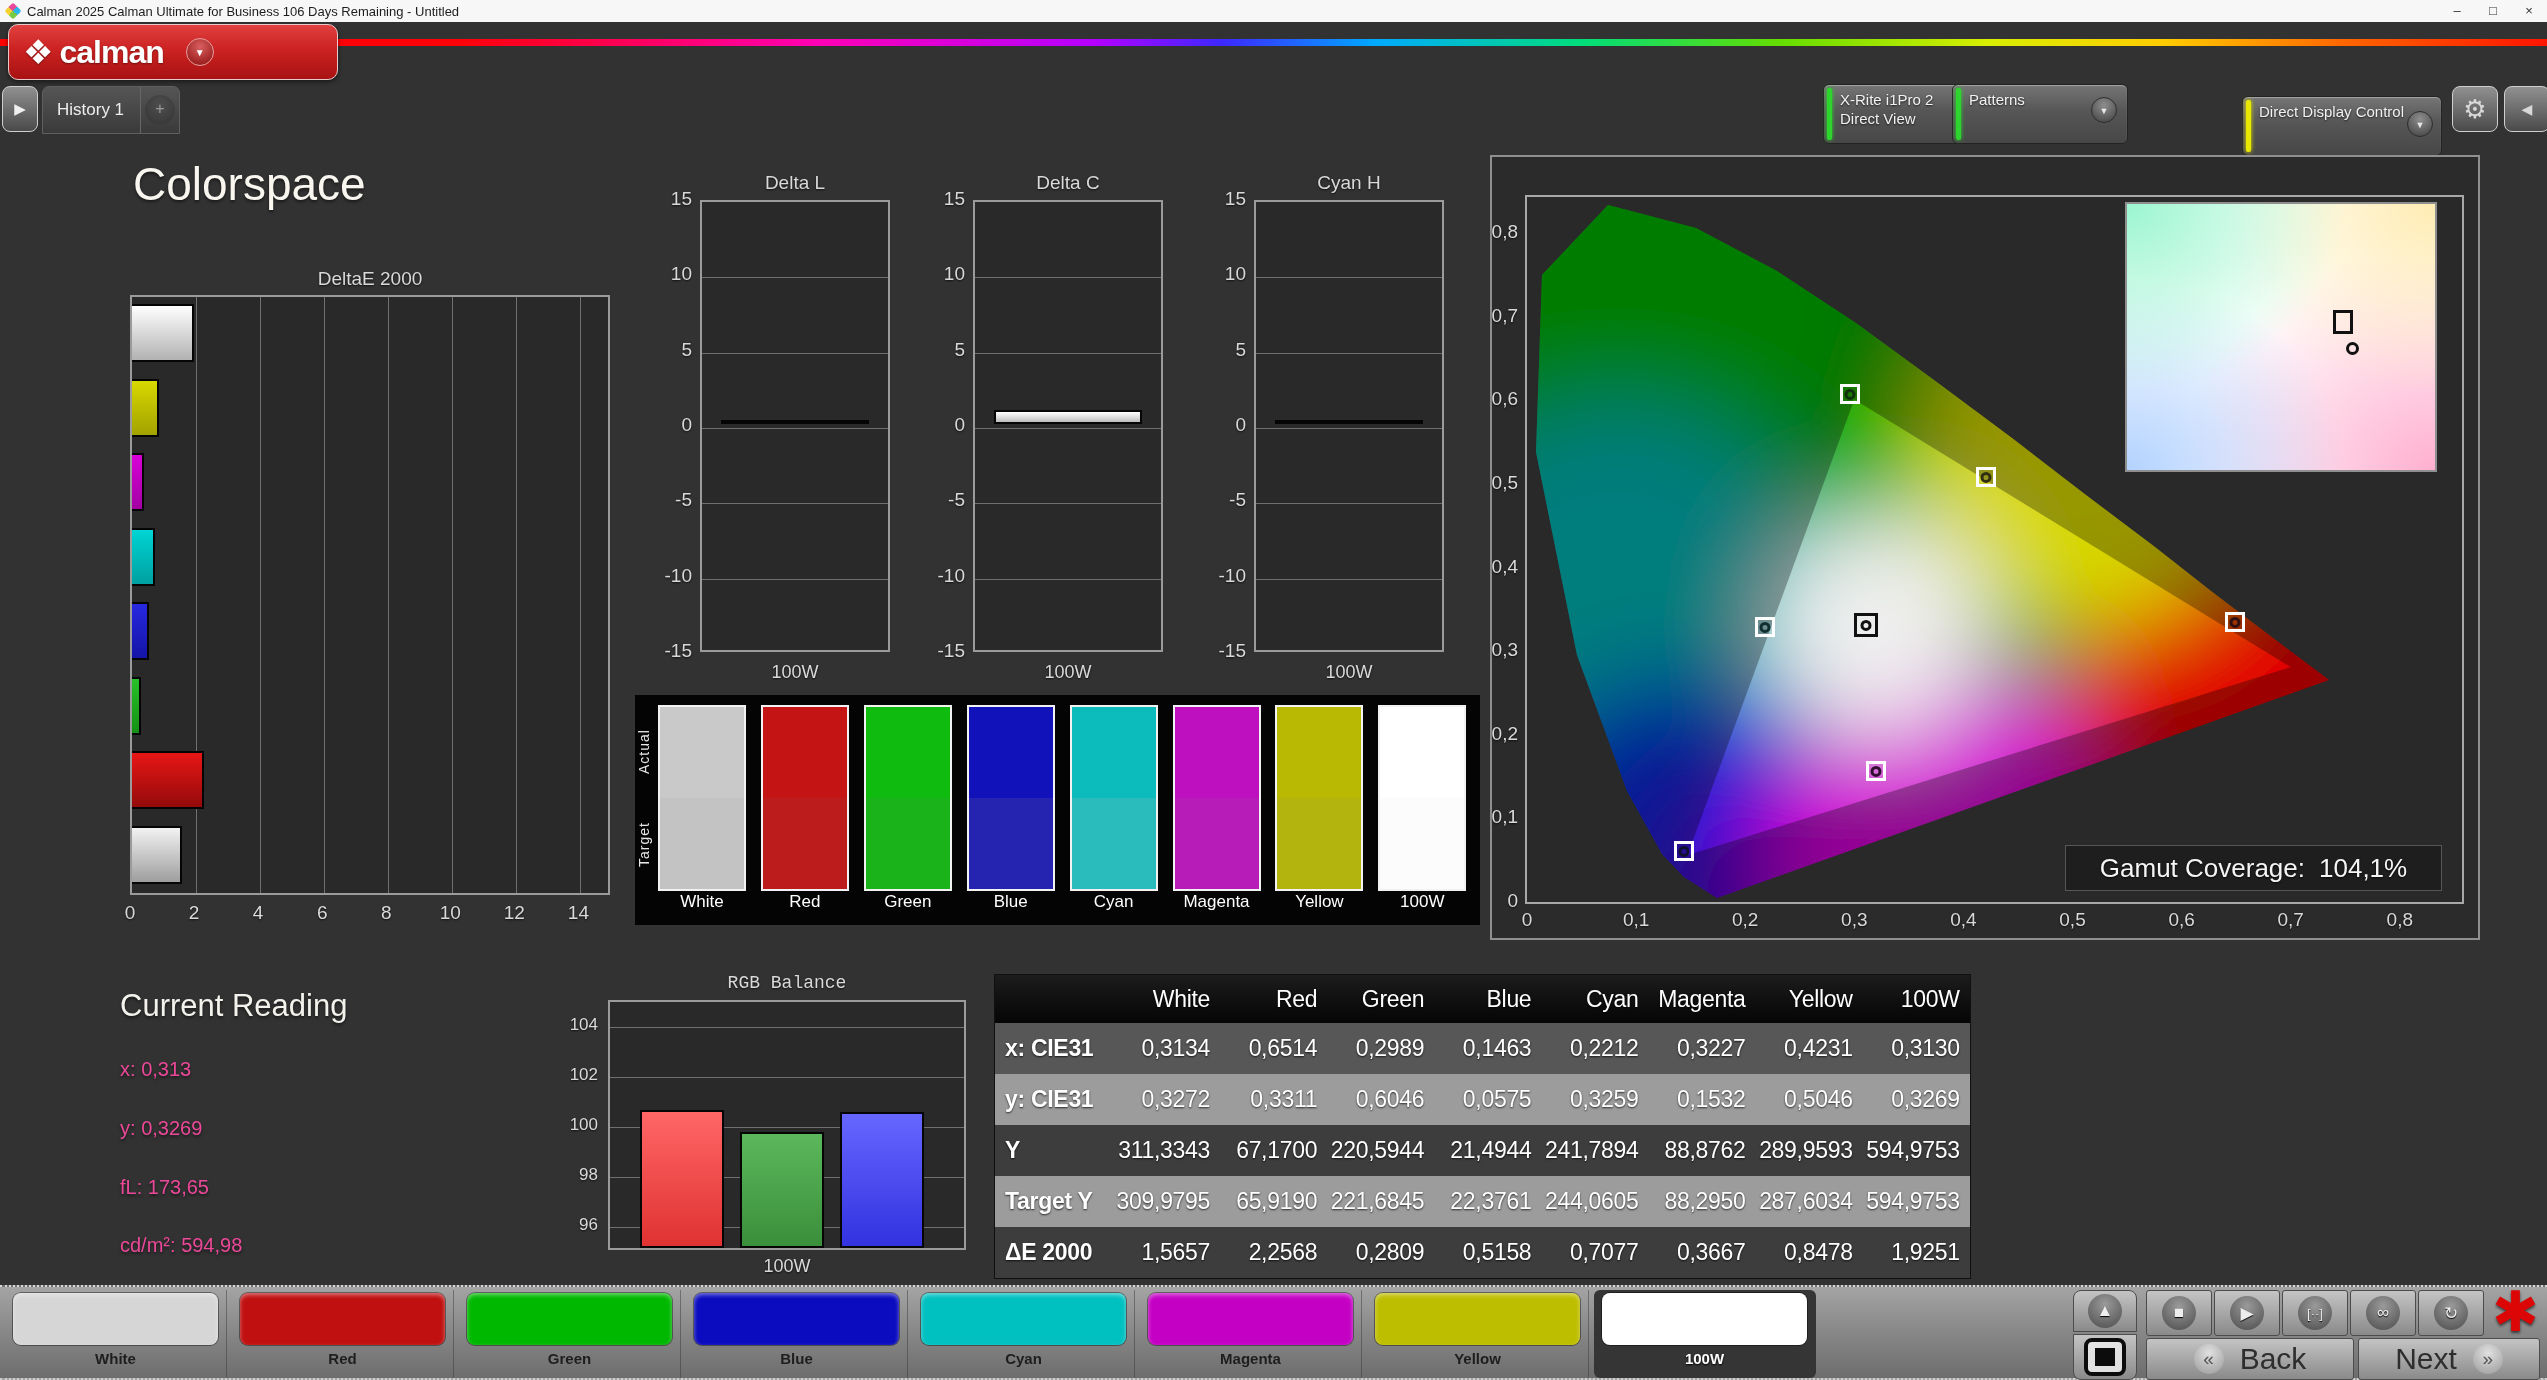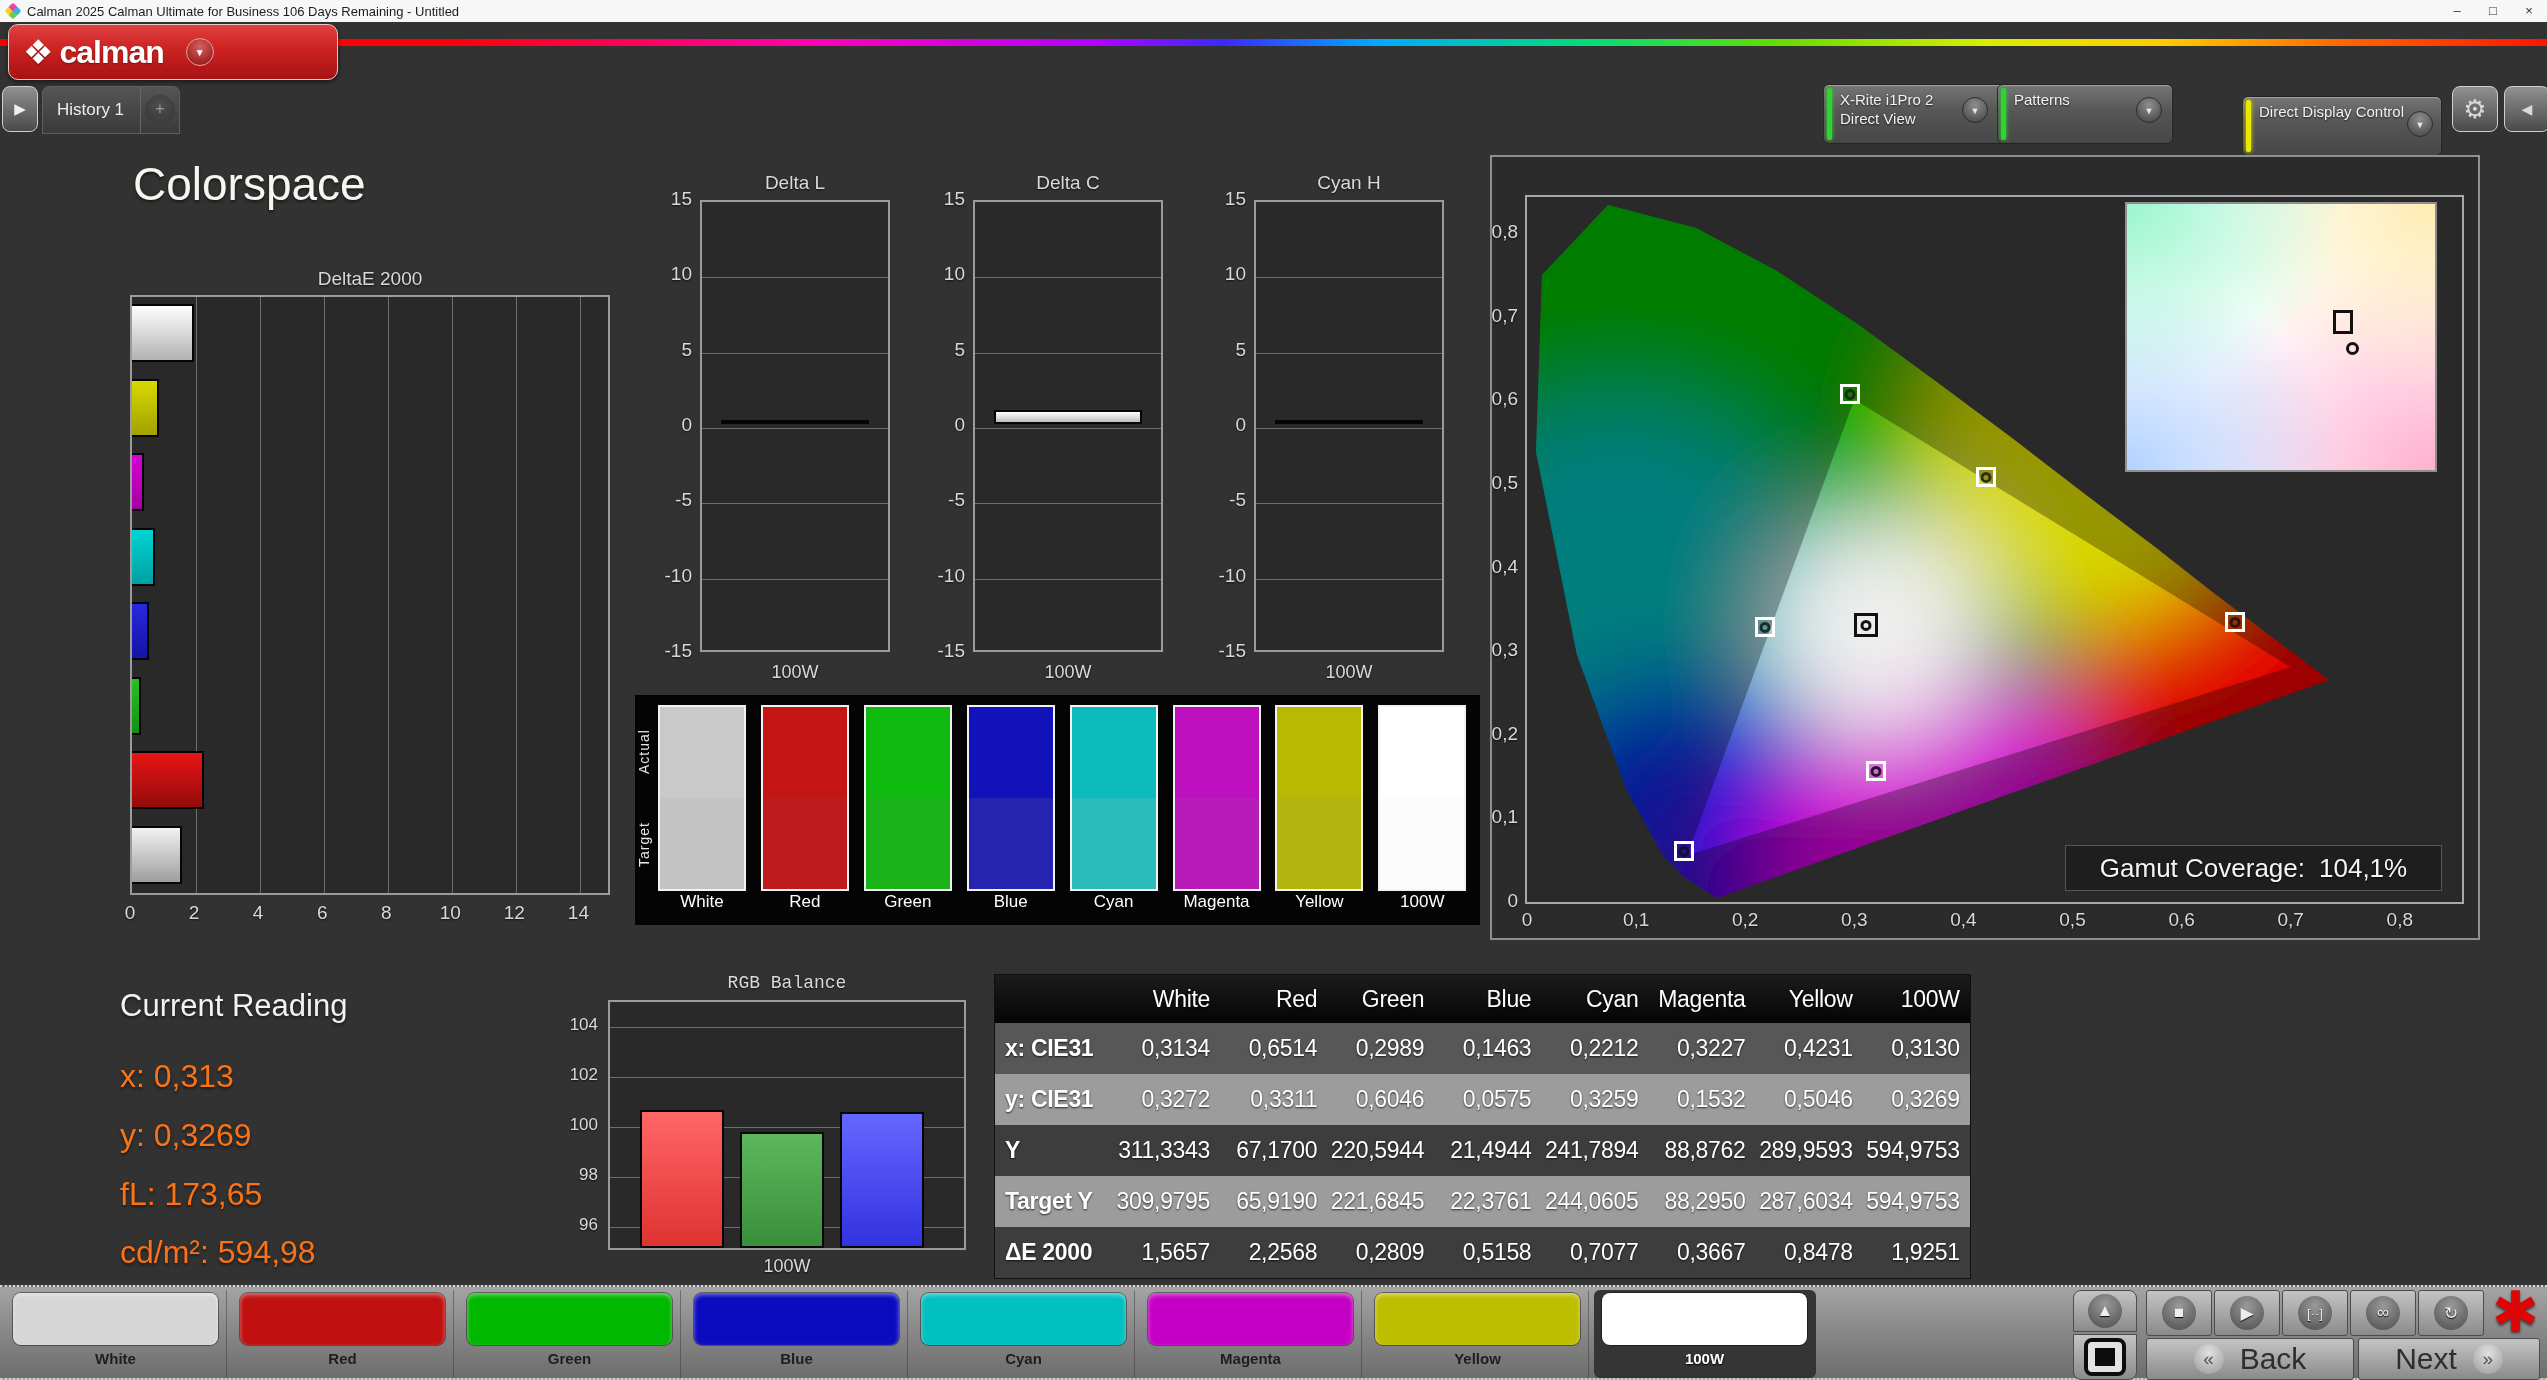--- a/index.html
+++ b/index.html
@@ -55,21 +55,21 @@
   .ddarrow { position:absolute; width:26px; height:26px; border-radius:50%;
     background:radial-gradient(circle at 50% 30%,#8e8e8e,#3f3f3f); border:1px solid #2d2d2d;
     color:#e8e8e8; font-size:9px; text-align:center; line-height:26px; }
   #meter-box { left:1823px; width:223px; }
   #meter-box .ddarrow { left:138px; top:12px; }
   #meter-divider { position:absolute; left:176px; top:4px; bottom:4px; width:1px; background:#333;
     border-right:1px solid #7a7a7a; }
   #meter-badge { position:absolute; left:184px; top:5px; width:40px; height:40px; border-radius:50%;
     background:#1530d8; border:2px solid #f0f0f0; color:#fff; font-size:14px; text-align:center;
     line-height:36px; }
-  #patterns-box { left:1997px; width:176px; }
+  #patterns-box { left:1952px; width:176px; }
   #patterns-box .ddarrow { right:10px; top:12px; }
   #ddc-box { left:2242px; width:200px;margin-top:12px; }
   #ddc-box .ddarrow { right:8px; top:14px; }
   #gear-btn { position:absolute; left:2452px; top:64px; width:46px; height:46px; color:#d8d8d8;
     font-size:26px; text-align:center; line-height:44px; }
   #edge-btn { position:absolute; left:2504px; top:64px; width:46px; height:46px; color:#d8d8d8;
     font-size:14px; text-align:center; line-height:44px; }
 
   
   #page-title { position:absolute; left:133px; top:135px; font-size:46px; color:#f8f6ef;
@@ -124,21 +124,21 @@
   #inset-sq { position:absolute; left:67%; top:40%; width:20px; height:24px; border:3px solid #111; }
   #inset-dot { position:absolute; left:71%; top:52%; width:13px; height:13px; border:3px solid #111; border-radius:50%; }
   #gamut-box { position:absolute; left:573px; top:688px; width:377px; height:46px; z-index:6;
     background:rgba(28,28,28,.88); border:1px solid #565656; color:#f5f5f5; font-size:26px;
     display:flex; align-items:center; justify-content:center; gap:14px;
     text-shadow:0 1px 2px rgba(0,0,0,.8); }
 
   
   #cr-title { position:absolute; left:120px; top:966px; font-size:31px; color:#f4f2ec;
     text-shadow:0 2px 3px rgba(0,0,0,.5); }
-  .cr-line { position:absolute; left:120px; font-size:32px; color:#f97316;
+  .cr-line { position:absolute; left:120px; font-size:20px; color:#ec4899;
     text-shadow:0 2px 3px rgba(0,0,0,.5); }
 
   
   #rgb-plot { left:608px; top:978px; width:358px; height:250px; }
   .rgbbar { position:absolute; border:2px solid #050505; }
   #rgb-ylabs { position:absolute; left:520px; top:978px; width:78px; height:250px; }
   #rgb-ylabs span { font-size:17px; }
 
   
   #meas-table { position:absolute; left:995px; top:953px; width:975px; outline:1px solid #101010; }

